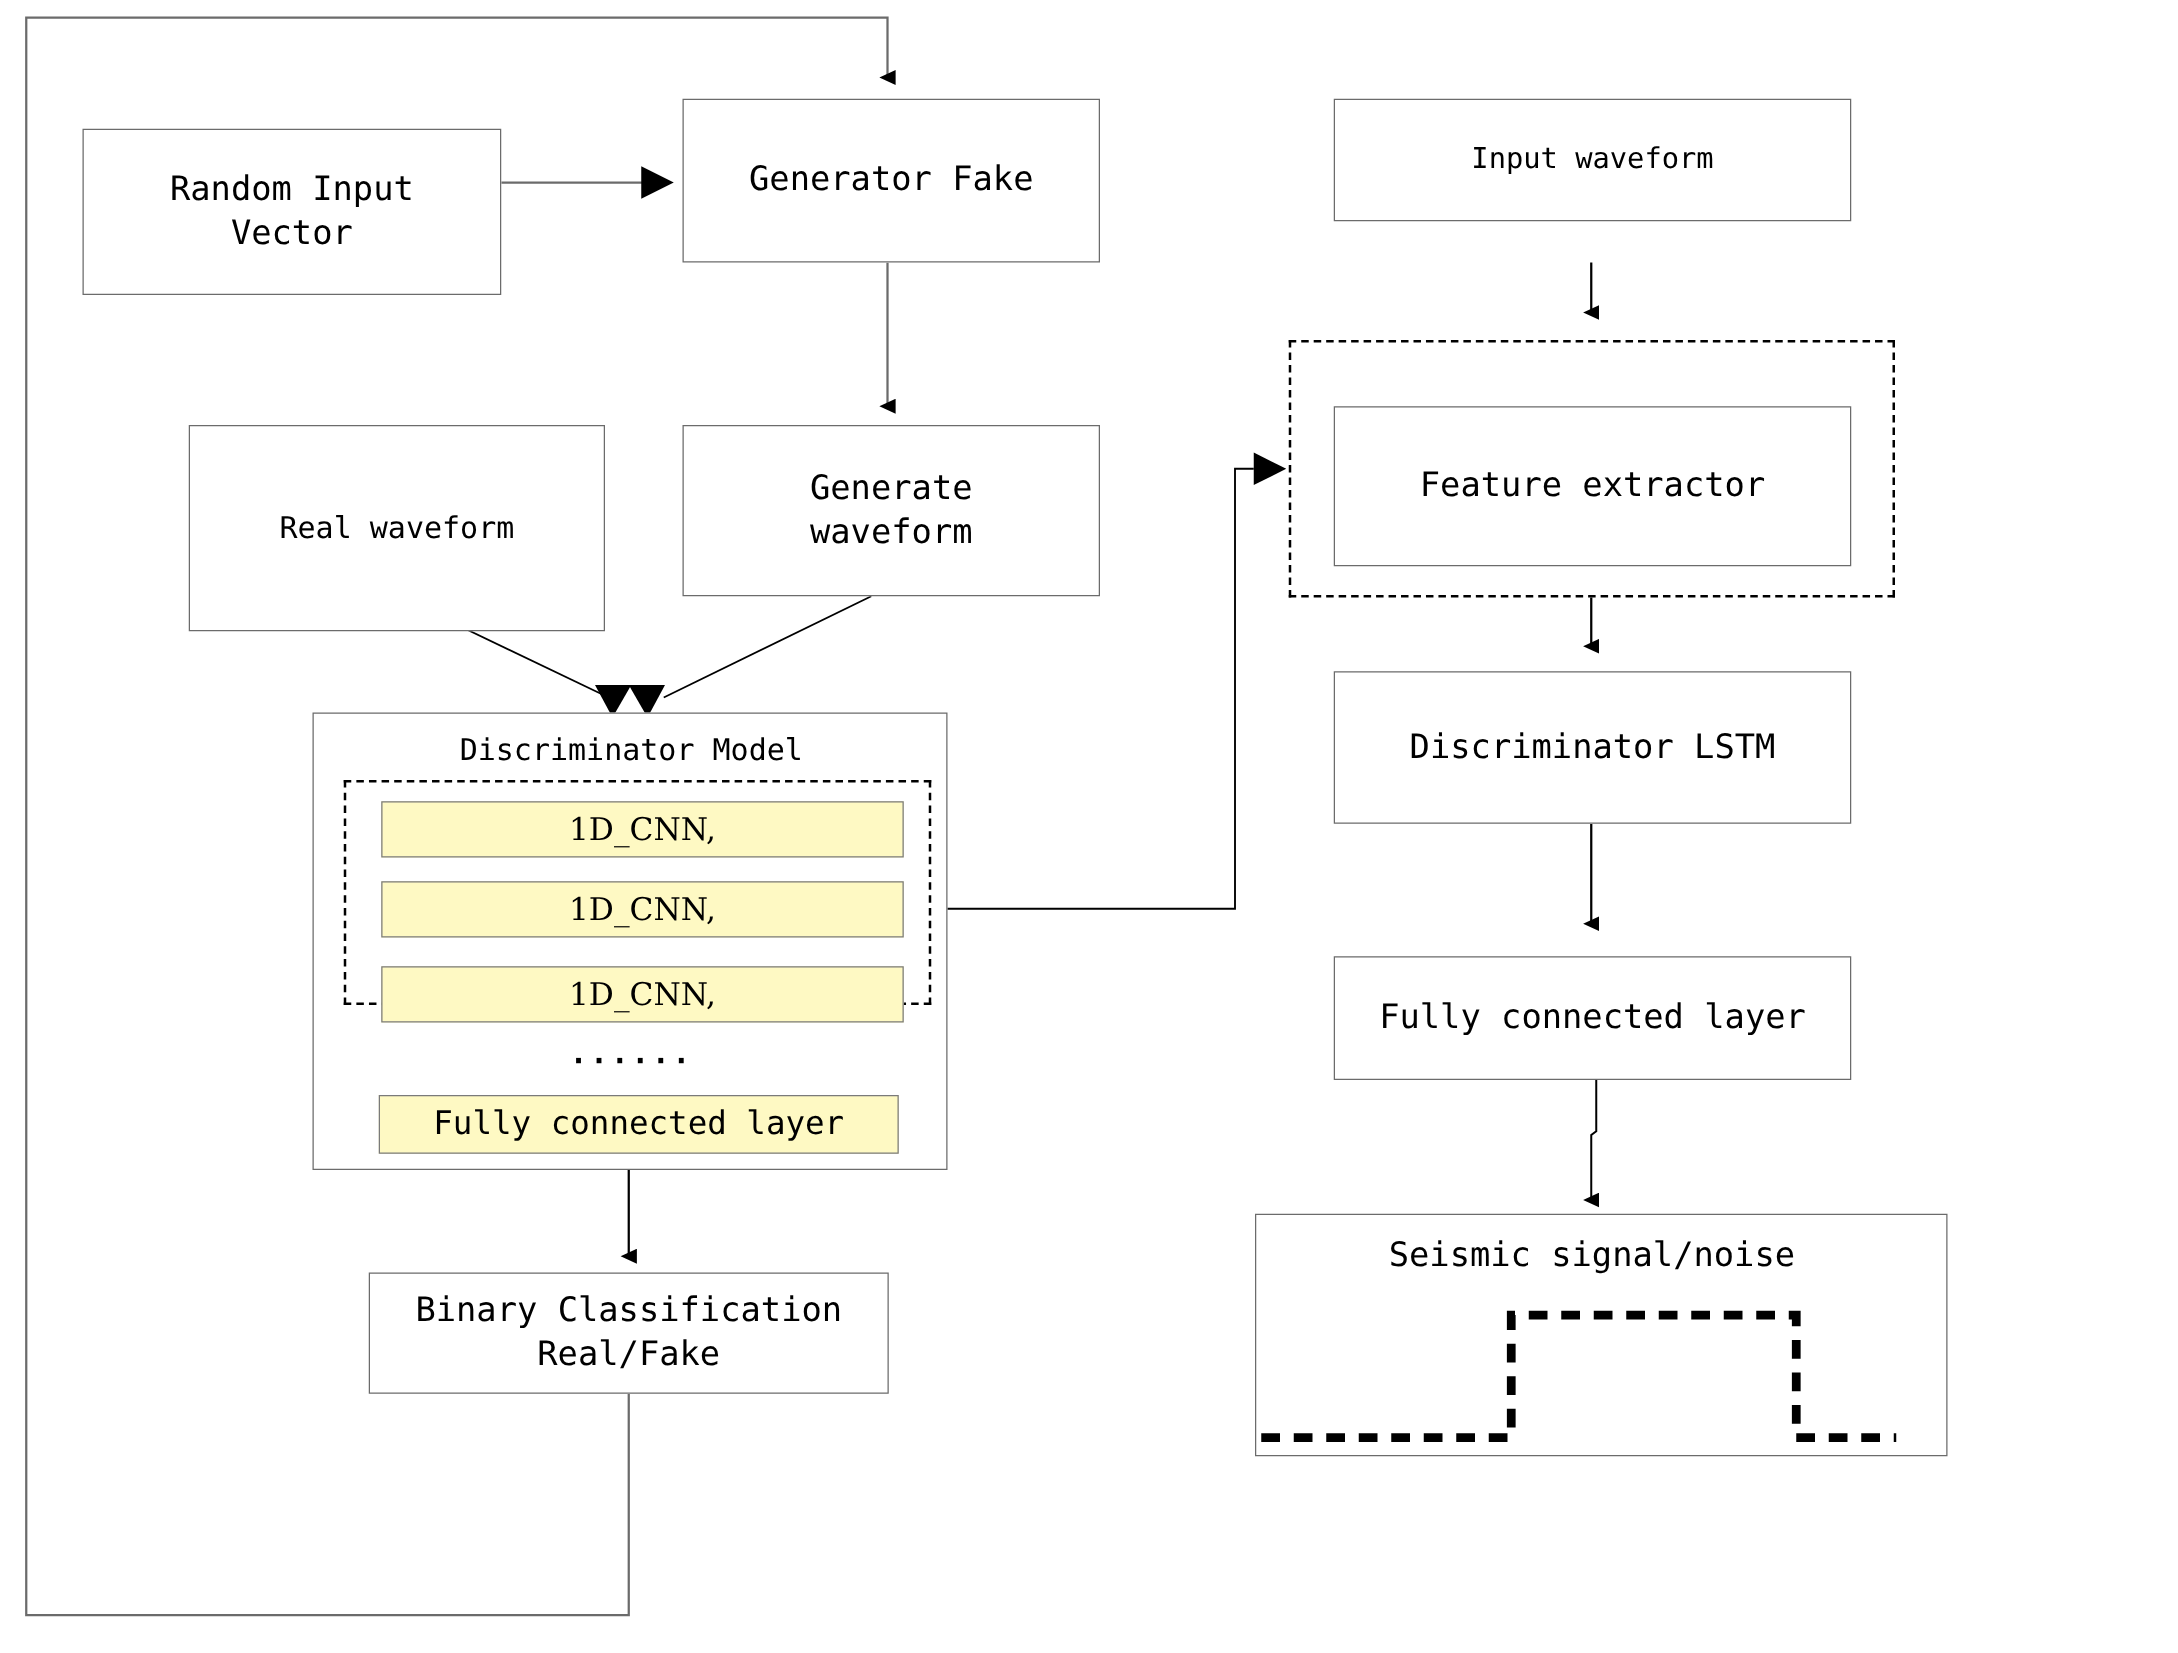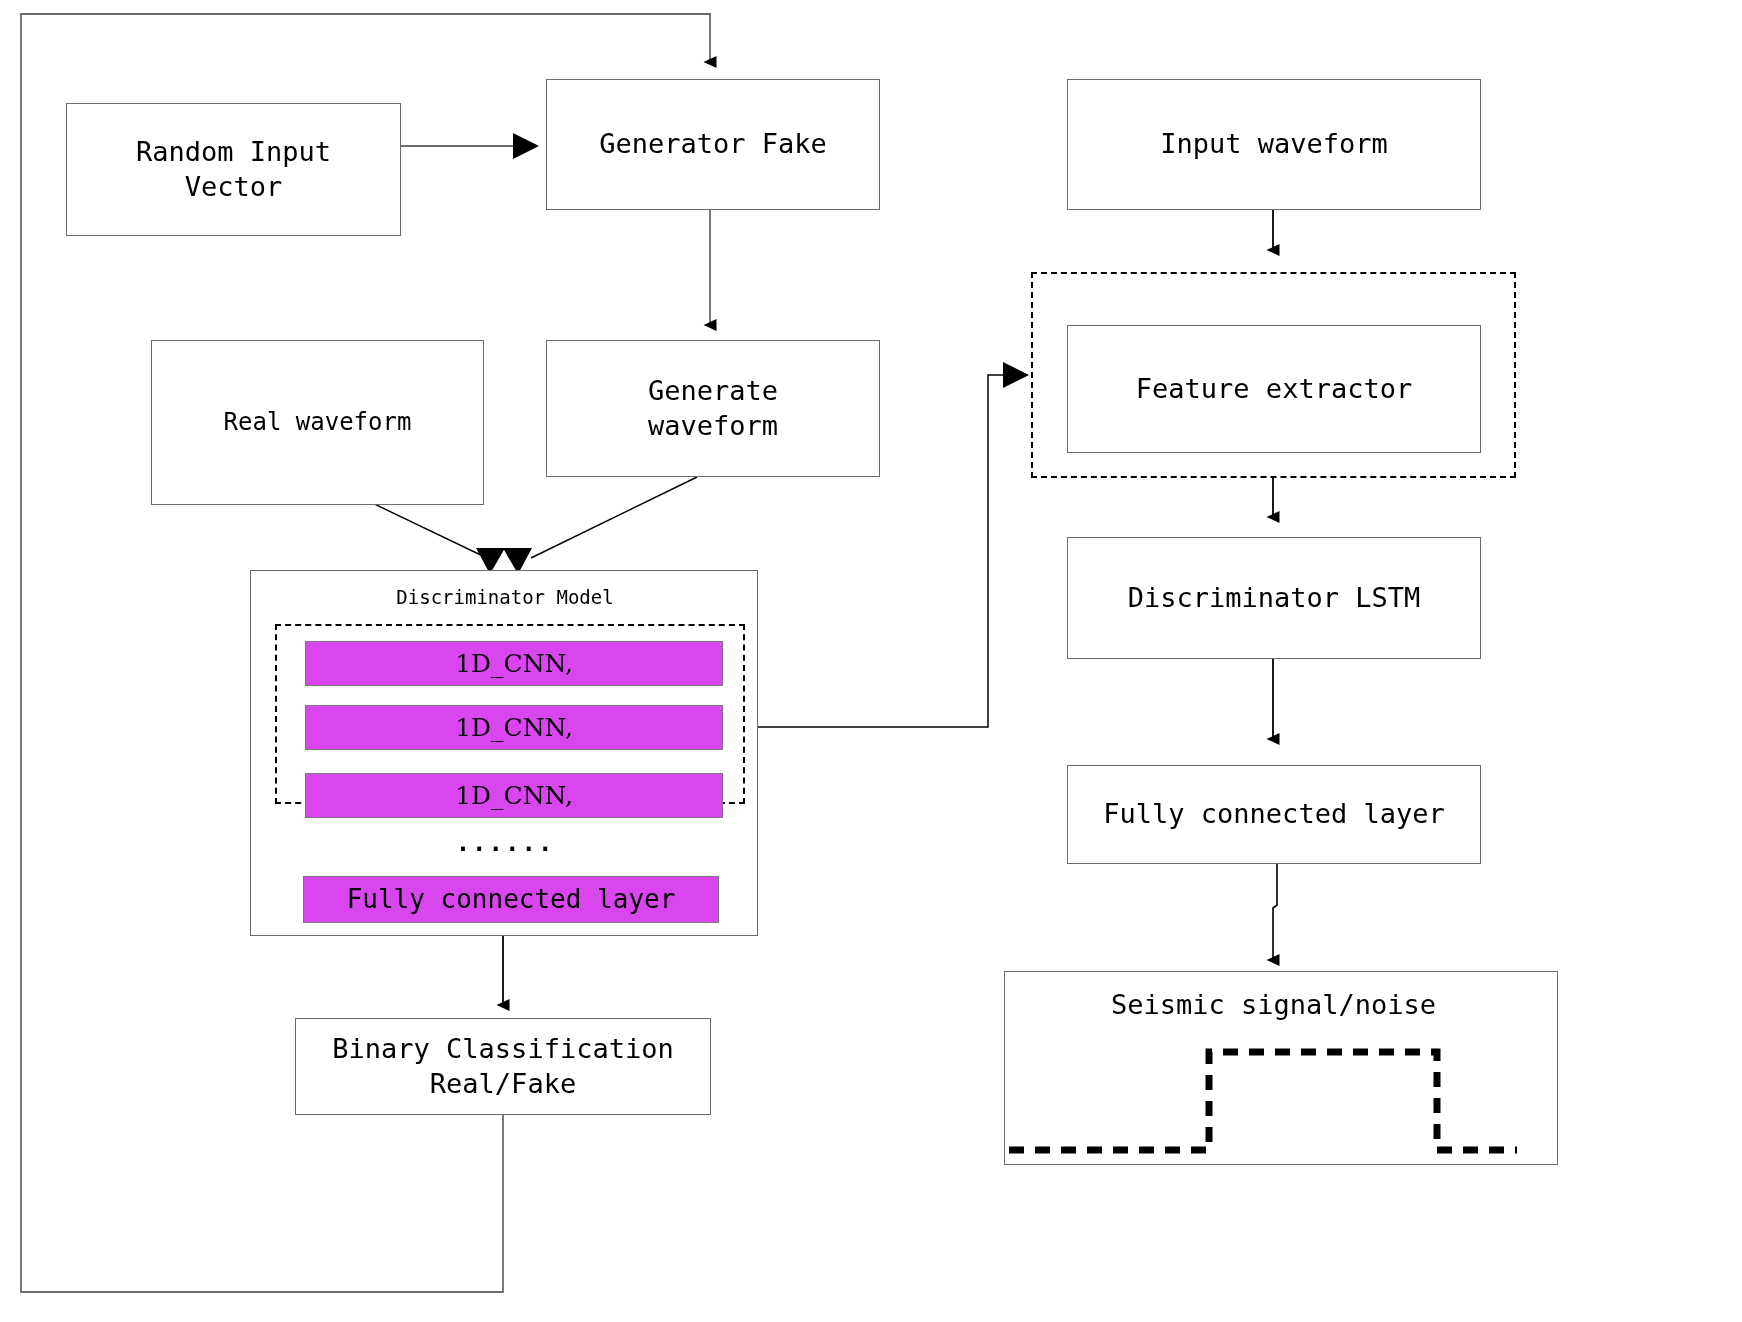--- a/index.html
+++ b/index.html
@@ -48,21 +48,21 @@
   .dashed-group {
     position: absolute;
     box-sizing: border-box;
     border: 2px dashed #000000;
     background: transparent;
   }
   .inner-box {
     position: absolute;
     box-sizing: border-box;
     border: 1.6px solid #7a7a7a;
-    background: #d946ef;
+    background: #fef9c3;
     display: flex;
     align-items: center;
     justify-content: center;
     text-align: center;
     color: #000000;
     font-family: "DejaVu Serif", serif;
   }
   .dots {
     position: absolute;
     display: flex;
@@ -138,21 +138,21 @@
 
   <div class="node mono" style="left:151px; top:340px; width:333px; height:165px; font-size:24px;">
     <span>Real waveform</span>
   </div>
 
   <div class="node mono" style="left:546px; top:340px; width:334px; height:137px; font-size:27px;">
     <span>Generate<br>waveform</span>
   </div>
 
   <div class="node mono" style="left:250px; top:570px; width:508px; height:366px; display:block; font-size:27px;">
-    <div class="label-top" style="left:0; top:14px; width:508px; font-size:19px;">Discriminator Model</div>
+    <div class="label-top" style="left:0; top:14px; width:508px; font-size:24px;">Discriminator Model</div>
 
     <div class="dashed-group" style="left:24px; top:53px; width:470px; height:180px;"></div>
 
     <div class="inner-box" style="left:54px; top:70px; width:418px; height:45px; font-size:25px;">
       <span>1D_CNN,</span>
     </div>
 
     <div class="inner-box" style="left:54px; top:134px; width:418px; height:45px; font-size:25px;">
       <span>1D_CNN,</span>
     </div>
@@ -165,21 +165,21 @@
 
     <div class="inner-box" style="left:52px; top:305px; width:416px; height:47px; font-size:26px; font-family:'DejaVu Sans Mono', monospace;">
       <span>Fully connected layer</span>
     </div>
   </div>
 
   <div class="node mono" style="left:295px; top:1018px; width:416px; height:97px; font-size:27px;">
     <span>Binary Classification<br>Real/Fake</span>
   </div>
 
-  <div class="node mono" style="left:1067px; top:79px; width:414px; height:131px; font-size:27px;">
+  <div class="node mono" style="left:1067px; top:79px; width:414px; height:98px; font-size:23px;">
     <span>Input waveform</span>
   </div>
 
   <div class="dashed-group" style="left:1031px; top:272px; width:485px; height:206px;"></div>
 
   <div class="node mono" style="left:1067px; top:311px; width:414px; height:128px; font-size:27px;margin-top:14px;">
     <span>Feature extractor</span>
   </div>
 
   <div class="node mono" style="left:1067px; top:537px; width:414px; height:122px; font-size:27px;">

